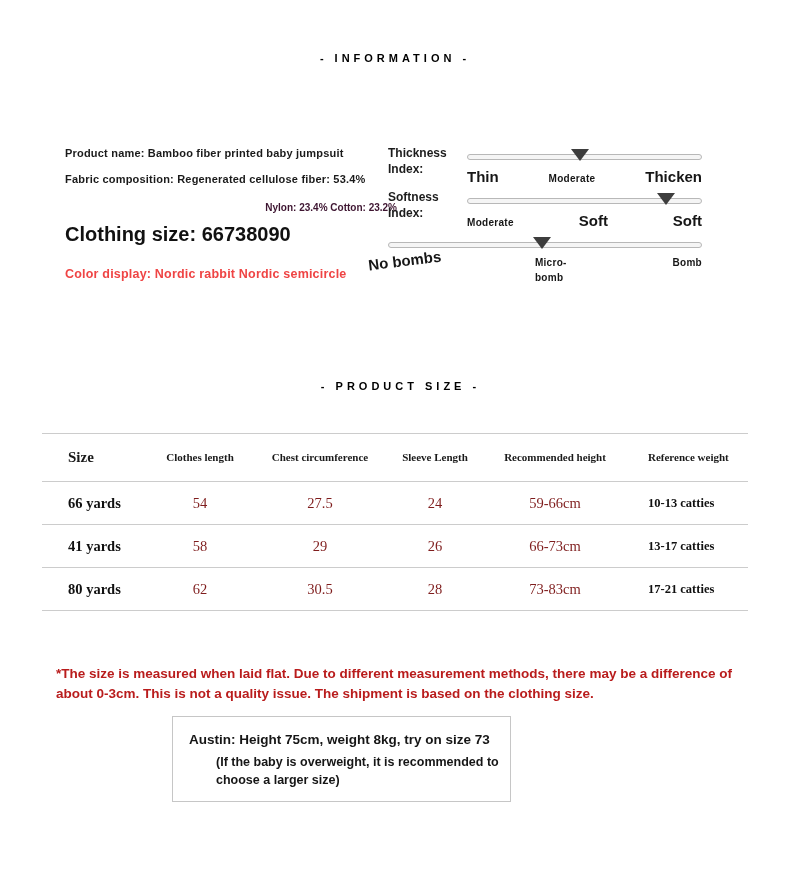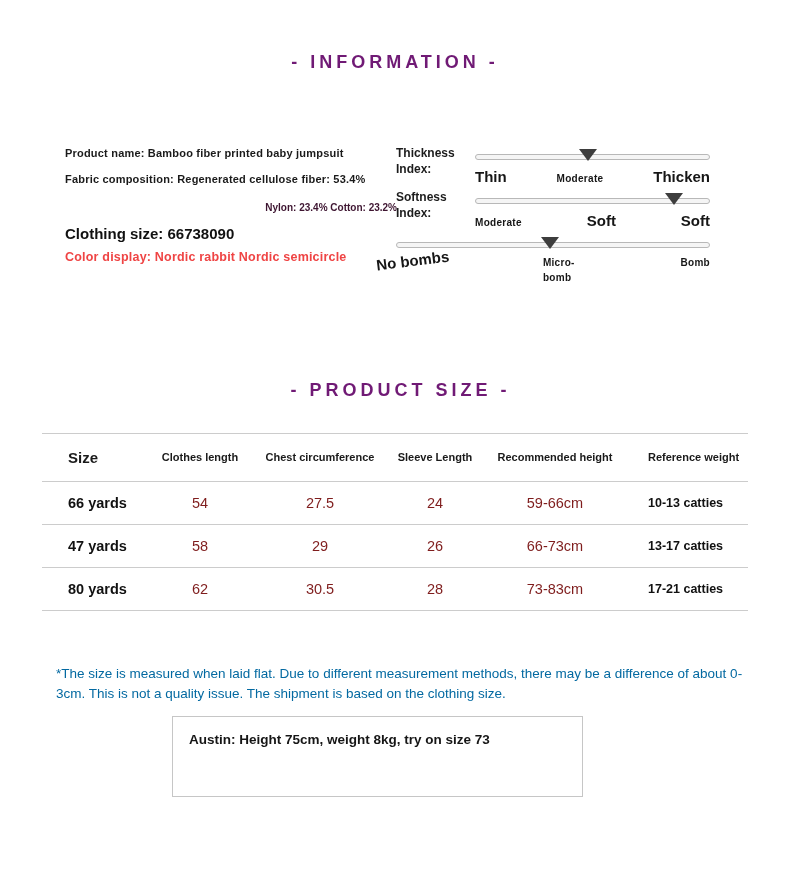--- a/index.html
+++ b/index.html
@@ -1,66 +1,66 @@
 <!DOCTYPE html>
 <html><head>
 <meta charset="utf-8">
 <style>
   * { margin:0; padding:0; box-sizing:border-box; }
   body { background:#fff; font-family:"Liberation Sans", sans-serif; color:#1a1a1a; }
   .canvas { position:relative; width:790px; height:890px; background:#ffffff; overflow:hidden; }
 
   .sec-title { position:absolute; left:0; width:790px; text-align:center;
-               font-size:18px; font-weight:700; letter-spacing:4px; color:#701a75; }
+               font-size:11px; font-weight:700; letter-spacing:4px; color:#000000; }
   #title-info { top:52px; }
   #title-size { top:380px;padding-left:11px; }
 
   
   .info-left { position:absolute; left:65px; top:147px; width:332px; }
   .info-left p { font-weight:700; }
   .line-sm { font-size:11px; line-height:13px; margin-bottom:13px; letter-spacing:0.2px; }
   .line-accent { font-size:10px; line-height:18px; margin-bottom:8px; text-align:right; color:#3e1531; }
-  .line-lg { font-size:15px; line-height:18px; margin-bottom:7px; color:#111; }
+  .line-lg { font-size:20px; line-height:18px; margin-bottom:24px; color:#111; }
   .line-md { font-size:12.5px; line-height:15px; letter-spacing:0.2px; color:#ef4444; }
 
   
-  .info-right { position:absolute; left:396px; top:146px; width:314px; }
+  .info-right { position:absolute; left:388px; top:146px; width:314px; }
   .idx-row { display:flex; margin-bottom:5px; }
   .idx-label { width:79px; font-size:12px; font-weight:700; line-height:1.3; color:#1c1c1c; }
   .slider { flex:1; padding-top:8px; }
   .track { position:relative; height:6px; background:#f5f5f5;
            border:1px solid #b8b8b8; border-radius:3px; }
   .marker { position:absolute; top:-6px; width:0; height:0;
             border-left:9px solid transparent; border-right:9px solid transparent;
             border-top:12px solid #3d3d3d; transform:translateX(-50%); }
   .lvl-row { display:flex; justify-content:space-between; align-items:baseline; margin-top:8px; }
   .lvl-big { font-size:15px; font-weight:700; color:#161616; }
   .lvl-small { font-size:10px; font-weight:700; letter-spacing:0.3px; color:#161616; }
   .lvl-tilt { display:inline-block; transform:rotate(-7deg); margin-left:-20px; }
   .lvl-wrap2 { width:44px; line-height:1.45; }
   .row-elastic .lvl-row { margin-top:4px; }
 
   
   .size-table { position:absolute; left:42px; top:433px; width:706px;
                 border-collapse:collapse; table-layout:fixed; }
   .size-table th, .size-table td { border-top:1px solid #cccccc; vertical-align:middle; }
-  .size-table tr { height:43px; }
+  .size-table tr { height:43px;font-family:Liberation Serif, serif; }
   .size-table tr.head-row { height:48px; }
   .size-table tr:last-child td { border-bottom:1px solid #cccccc; }
   th.h-size { text-align:left; padding-left:26px; font-size:15px; font-weight:700; }
   th.h-col { font-size:11px; font-weight:700; line-height:1.4; text-align:center; }
   th.h-weight { text-align:left; padding-left:13px; }
   td.c-size { text-align:left; padding-left:26px; font-size:14.5px; font-weight:700; color:#111; }
   td.c-num { text-align:center; font-size:14.5px; font-weight:400; color:#7f1d1d; }
   td.c-weight { text-align:left; padding-left:13px; font-size:12.5px; font-weight:700; color:#111; }
 
   .footnote { position:absolute; left:56px; top:664px; width:692px;
-              font-size:13.5px; font-weight:400; line-height:1.45; color:#0369a1; }
+              font-size:13.5px; font-weight:700; line-height:1.45; color:#b91c1c; }
 
-  .model-box { position:absolute; left:172px; top:716px; width:411px; min-height:81px;
+  .model-box { position:absolute; left:172px; top:716px; width:339px; min-height:81px;
                border:1px solid #c6c6c6; padding:15px 12px 12px 16px; }
   .model-line1 { font-size:13.5px; font-weight:700; color:#161616; }
   .model-line2 { margin:6px 0 0 27px; width:292px; font-size:12.5px; font-weight:700;
                  line-height:1.45; color:#161616; }
 </style>
 </head>
 <body>
 
 <div class="canvas">
 
@@ -141,21 +141,21 @@
     </tr>
     <tr>
       <td class="c-size">66 yards</td>
       <td class="c-num">54</td>
       <td class="c-num">27.5</td>
       <td class="c-num">24</td>
       <td class="c-num">59-66cm</td>
       <td class="c-weight">10-13 catties</td>
     </tr>
     <tr>
-      <td class="c-size">47 yards</td>
+      <td class="c-size">41 yards</td>
       <td class="c-num">58</td>
       <td class="c-num">29</td>
       <td class="c-num">26</td>
       <td class="c-num">66-73cm</td>
       <td class="c-weight">13-17 catties</td>
     </tr>
     <tr>
       <td class="c-size">80 yards</td>
       <td class="c-num">62</td>
       <td class="c-num">30.5</td>
@@ -163,15 +163,16 @@
       <td class="c-num">73-83cm</td>
       <td class="c-weight">17-21 catties</td>
     </tr>
   </tbody>
     </table>
 
   <p class="footnote">*The size is measured when laid flat. Due to different measurement methods, there may be a difference of about 0-3cm. This is not a quality issue. The shipment is based on the clothing size.</p>
 
   <div class="model-box">
     <p class="model-line1">Austin: Height 75cm, weight 8kg, try on size 73</p>
+    <p class="model-line2">(If the baby is overweight, it is recommended to choose a larger size)</p>
   </div>
 
 </div>
 
 </body></html>

